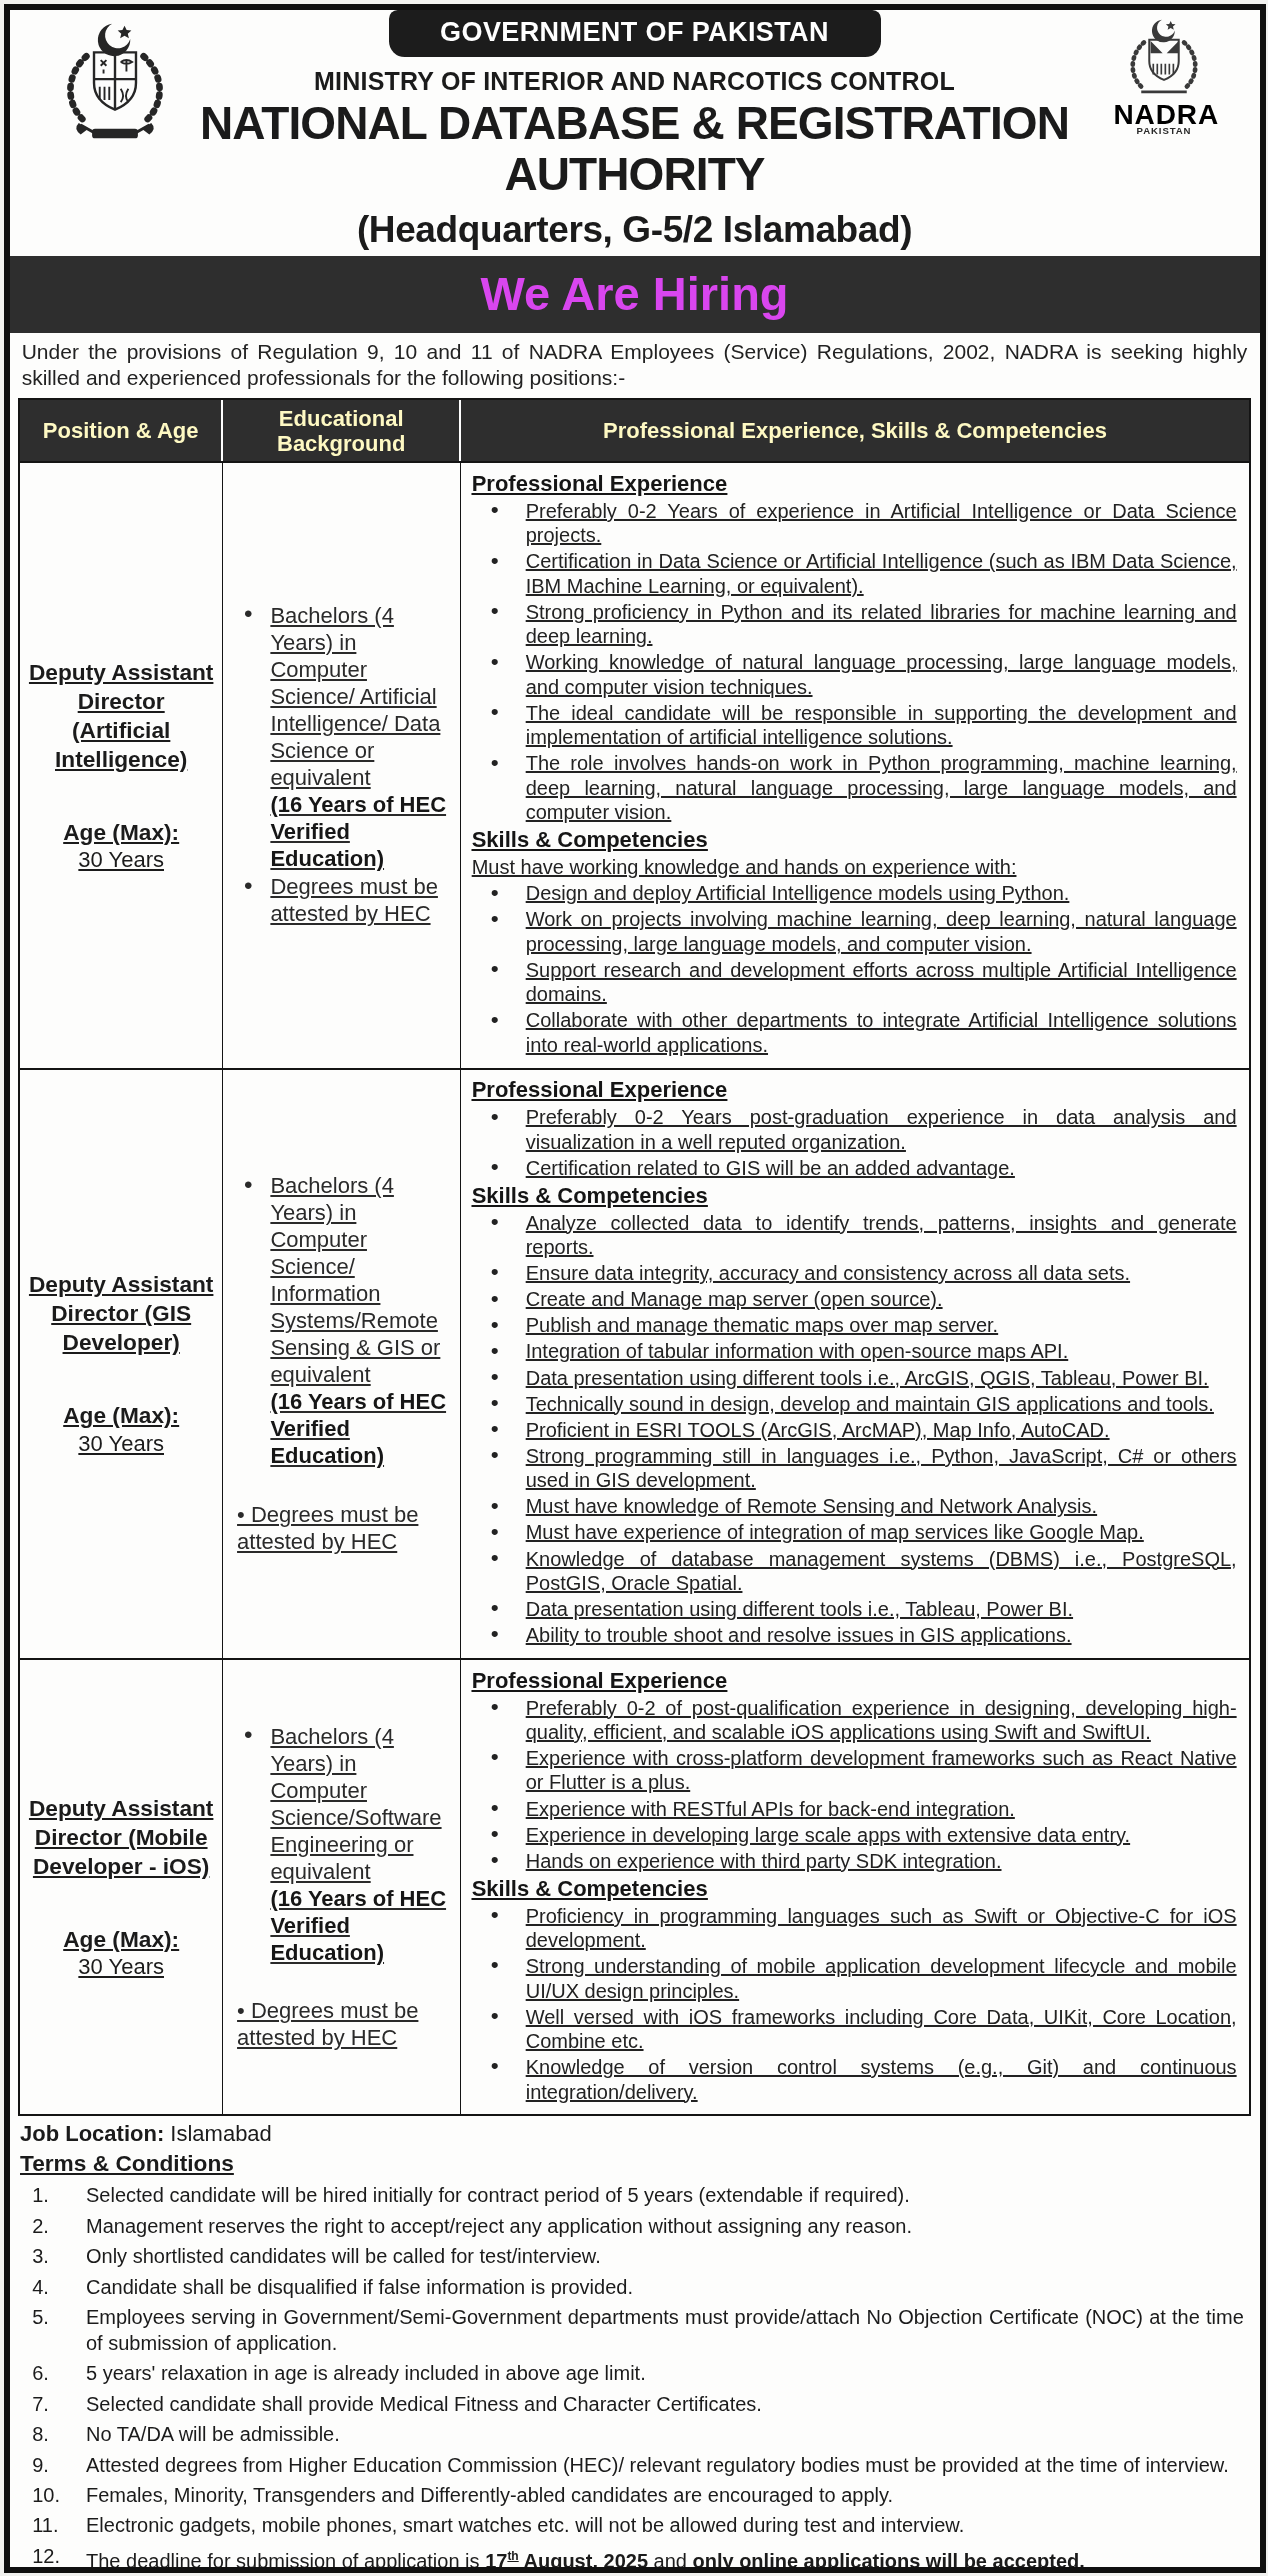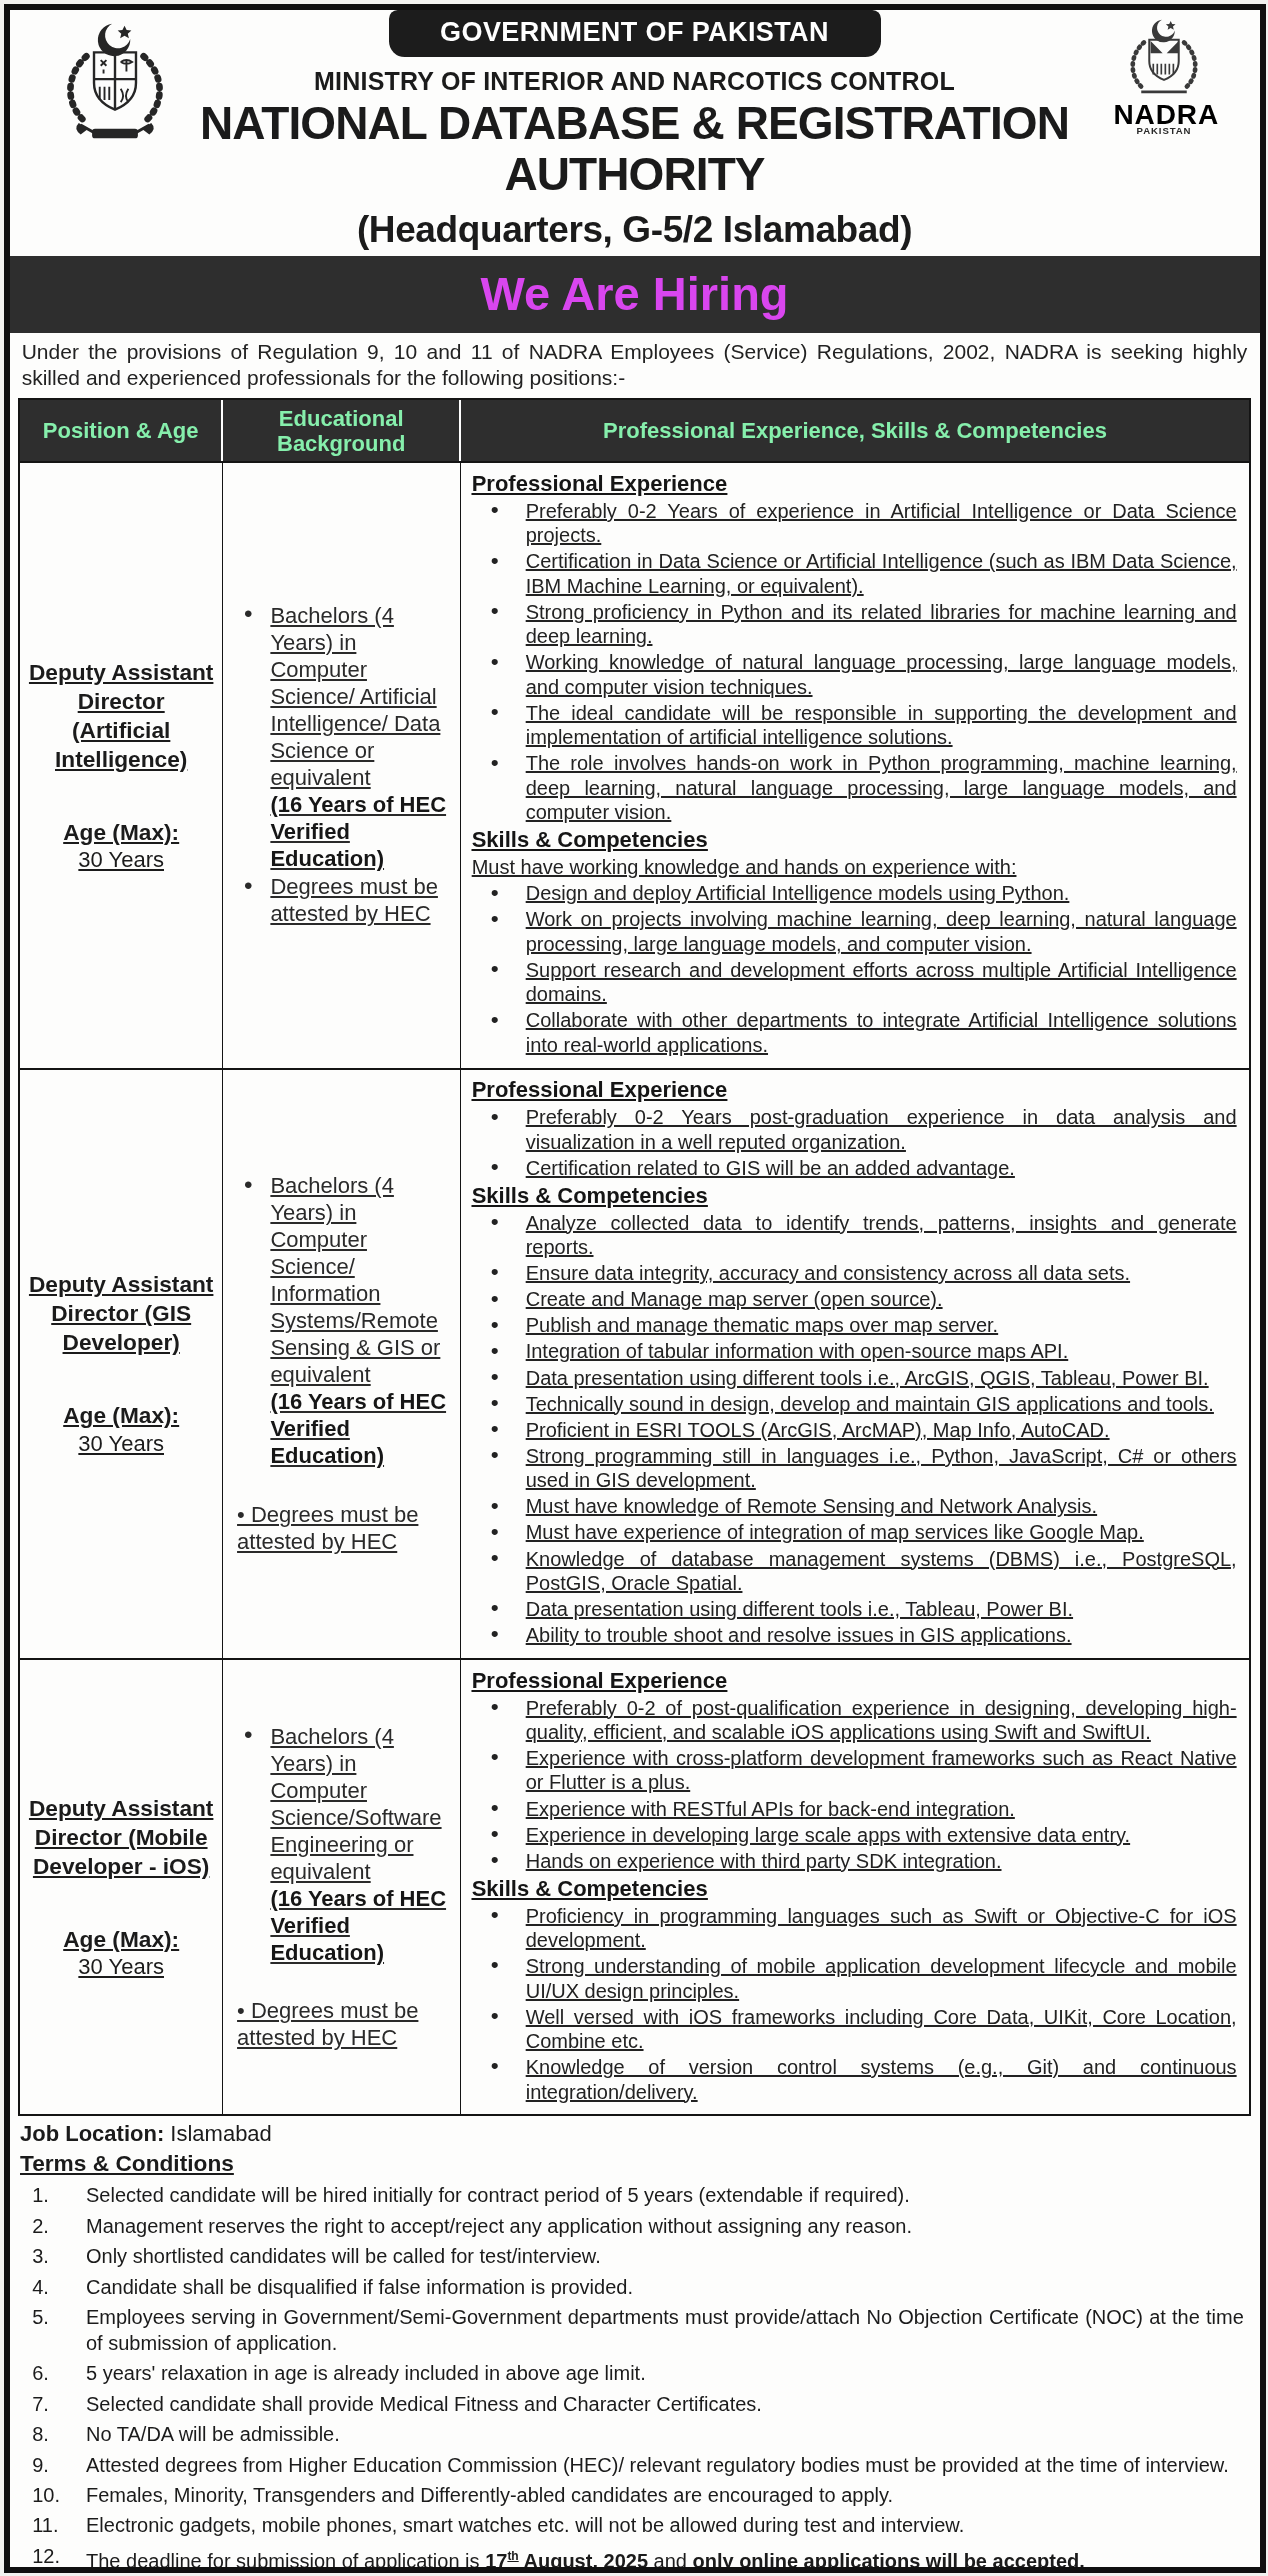--- a/index.html
+++ b/index.html
@@ -19,21 +19,21 @@
   .nadra-country{font-size:9.6px;font-weight:bold;letter-spacing:0.9px;color:#2a2a2a;}
 
   
   .hiring{background:#2e2e2e;color:#d946ef;text-align:center;font-size:47px;font-weight:bold;padding:10.5px 0 12.2px;}
 
   
   .intro{font-size:21px;line-height:26px;text-align:justify;padding:6.1px 12.2px 7px;color:#222;}
 
   
   .jobs-table{margin:0 8.7px;border:2.6px solid #141414;}
-  .thead{display:grid;grid-template-columns:203px 238px 1fr;background:#2e2e2e;color:#86efac;}
+  .thead{display:grid;grid-template-columns:203px 238px 1fr;background:#2e2e2e;color:#fef9c3;}
   .thead .hcell{display:flex;align-items:center;justify-content:center;text-align:center;font-weight:bold;font-size:22px;line-height:25px;min-height:61px;padding:3.5px 8.7px;box-sizing:border-box;}
   .thead .hcell:not(:last-child){border-right:2.6px solid #fff;}
   .trow{display:grid;grid-template-columns:203px 238px 1fr;border-top:2.6px solid #141414;}
   .cell{box-sizing:border-box;text-decoration:underline;}
   .cell.pos{border-right:1.7px solid #141414;display:flex;flex-direction:column;justify-content:center;align-items:center;text-align:center;padding:8.7px 7px;}
   .pos-title{font-size:22.7px;line-height:29px;font-weight:bold;}
   .pos-age-label{font-size:22.7px;font-weight:bold;margin-top:45px;}
   .pos-age-value{font-size:22px;margin-top:1.7px;}
   .cell.edu{border-right:1.7px solid #141414;display:flex;flex-direction:column;justify-content:center;padding:12.2px 8.7px 12.2px 12.2px;font-size:22px;line-height:27px;color:#2a2a2a;}
   .edu-li{position:relative;padding-left:35px;margin:0 0 1.7px;}

